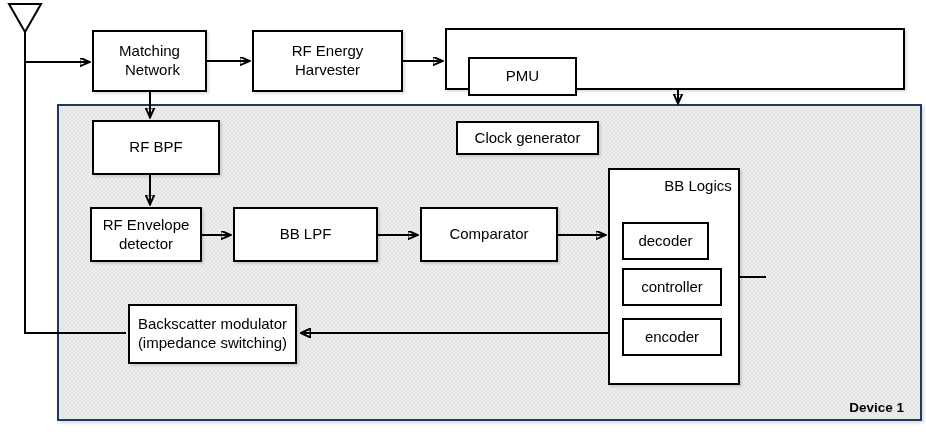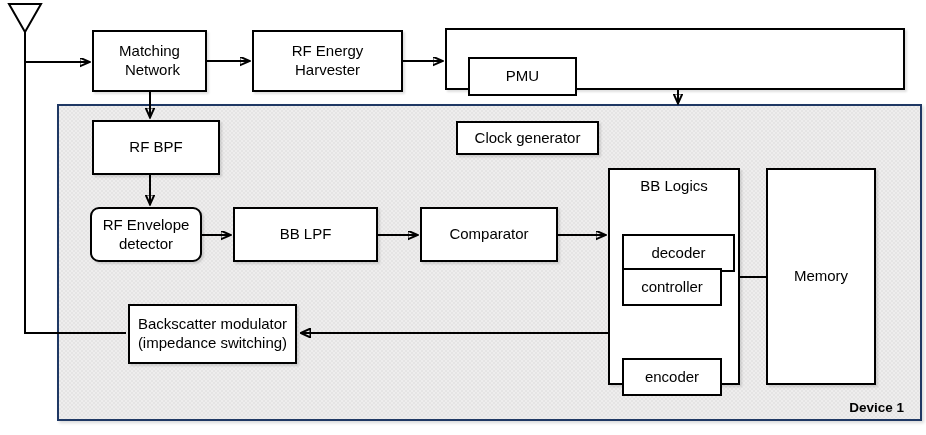--- a/index.html
+++ b/index.html
@@ -24,20 +24,21 @@
     box-shadow:2px 2px 2px rgba(0,0,0,0.12);
     box-sizing:border-box;
   }
   
   #wires{position:absolute;left:0;top:0;width:926px;height:435px;pointer-events:none;}
   #wires path, #wires line, #wires polyline{stroke:#000;stroke-width:2;fill:none;}
   #wires polygon.ant{fill:#fff;stroke:#000;stroke-width:2;}
   .bb-title{
     position:absolute;left:0;top:7px;width:100%;text-align:center;
     font-size:15px;
+    padding-left:24px;
   }
   .device-label{
     position:absolute;right:16px;bottom:4px;font-size:13.5px;font-weight:bold;
   }
 </style>
 </head>
 <body>
 
 <div id="canvas">
 
@@ -89,48 +90,45 @@
   </div>
 
   <div class="node" style="left:92px;top:120px;width:128px;height:55px;">
     <span>RF BPF</span>
   </div>
 
   <div class="node" style="left:440px;top:121px;width:143px;height:34px;margin-left:16px;">
     <span>Clock generator</span>
   </div>
 
-  <div class="node" style="left:90px;top:207px;width:112px;height:55px;border-radius:9px;">
+  <div class="node" style="left:90px;top:207px;width:112px;height:55px;">
     <span>RF Envelope
 detector</span>
   </div>
 
   <div class="node" style="left:420px;top:207px;width:138px;height:55px;">
     <span>Comparator</span>
   </div>
 
   <div class="node" style="left:233px;top:207px;width:145px;height:55px;">
     <span>BB LPF</span>
   </div>
 
   <div class="node" style="left:608px;top:168px;width:132px;height:217px;align-items:flex-start;">
     <span class="bb-title">BB Logics</span>
-    <div class="node" style="left:12px;top:64px;width:113px;height:38px;box-shadow:none;">
+    <div class="node" style="left:12px;top:52px;width:87px;height:38px;box-shadow:none;">
       <span>decoder</span>
     </div>
     <div class="node" style="left:12px;top:98px;width:100px;height:38px;box-shadow:none;">
       <span>controller</span>
     </div>
-    <div class="node" style="left:12px;top:148px;width:100px;height:38px;box-shadow:none;margin-top:40px;">
+    <div class="node" style="left:12px;top:148px;width:100px;height:38px;box-shadow:none;">
       <span>encoder</span>
     </div>
   </div>
 
-  <div class="node" style="left:766px;top:168px;width:110px;height:217px;">
-    <span>Memory</span>
-  </div>
 
   <div class="node" style="left:128px;top:304px;width:169px;height:60px;">
     <span>Backscatter modulator
 (impedance switching)</span>
   </div>
 
 </div>
 
 </body></html>

